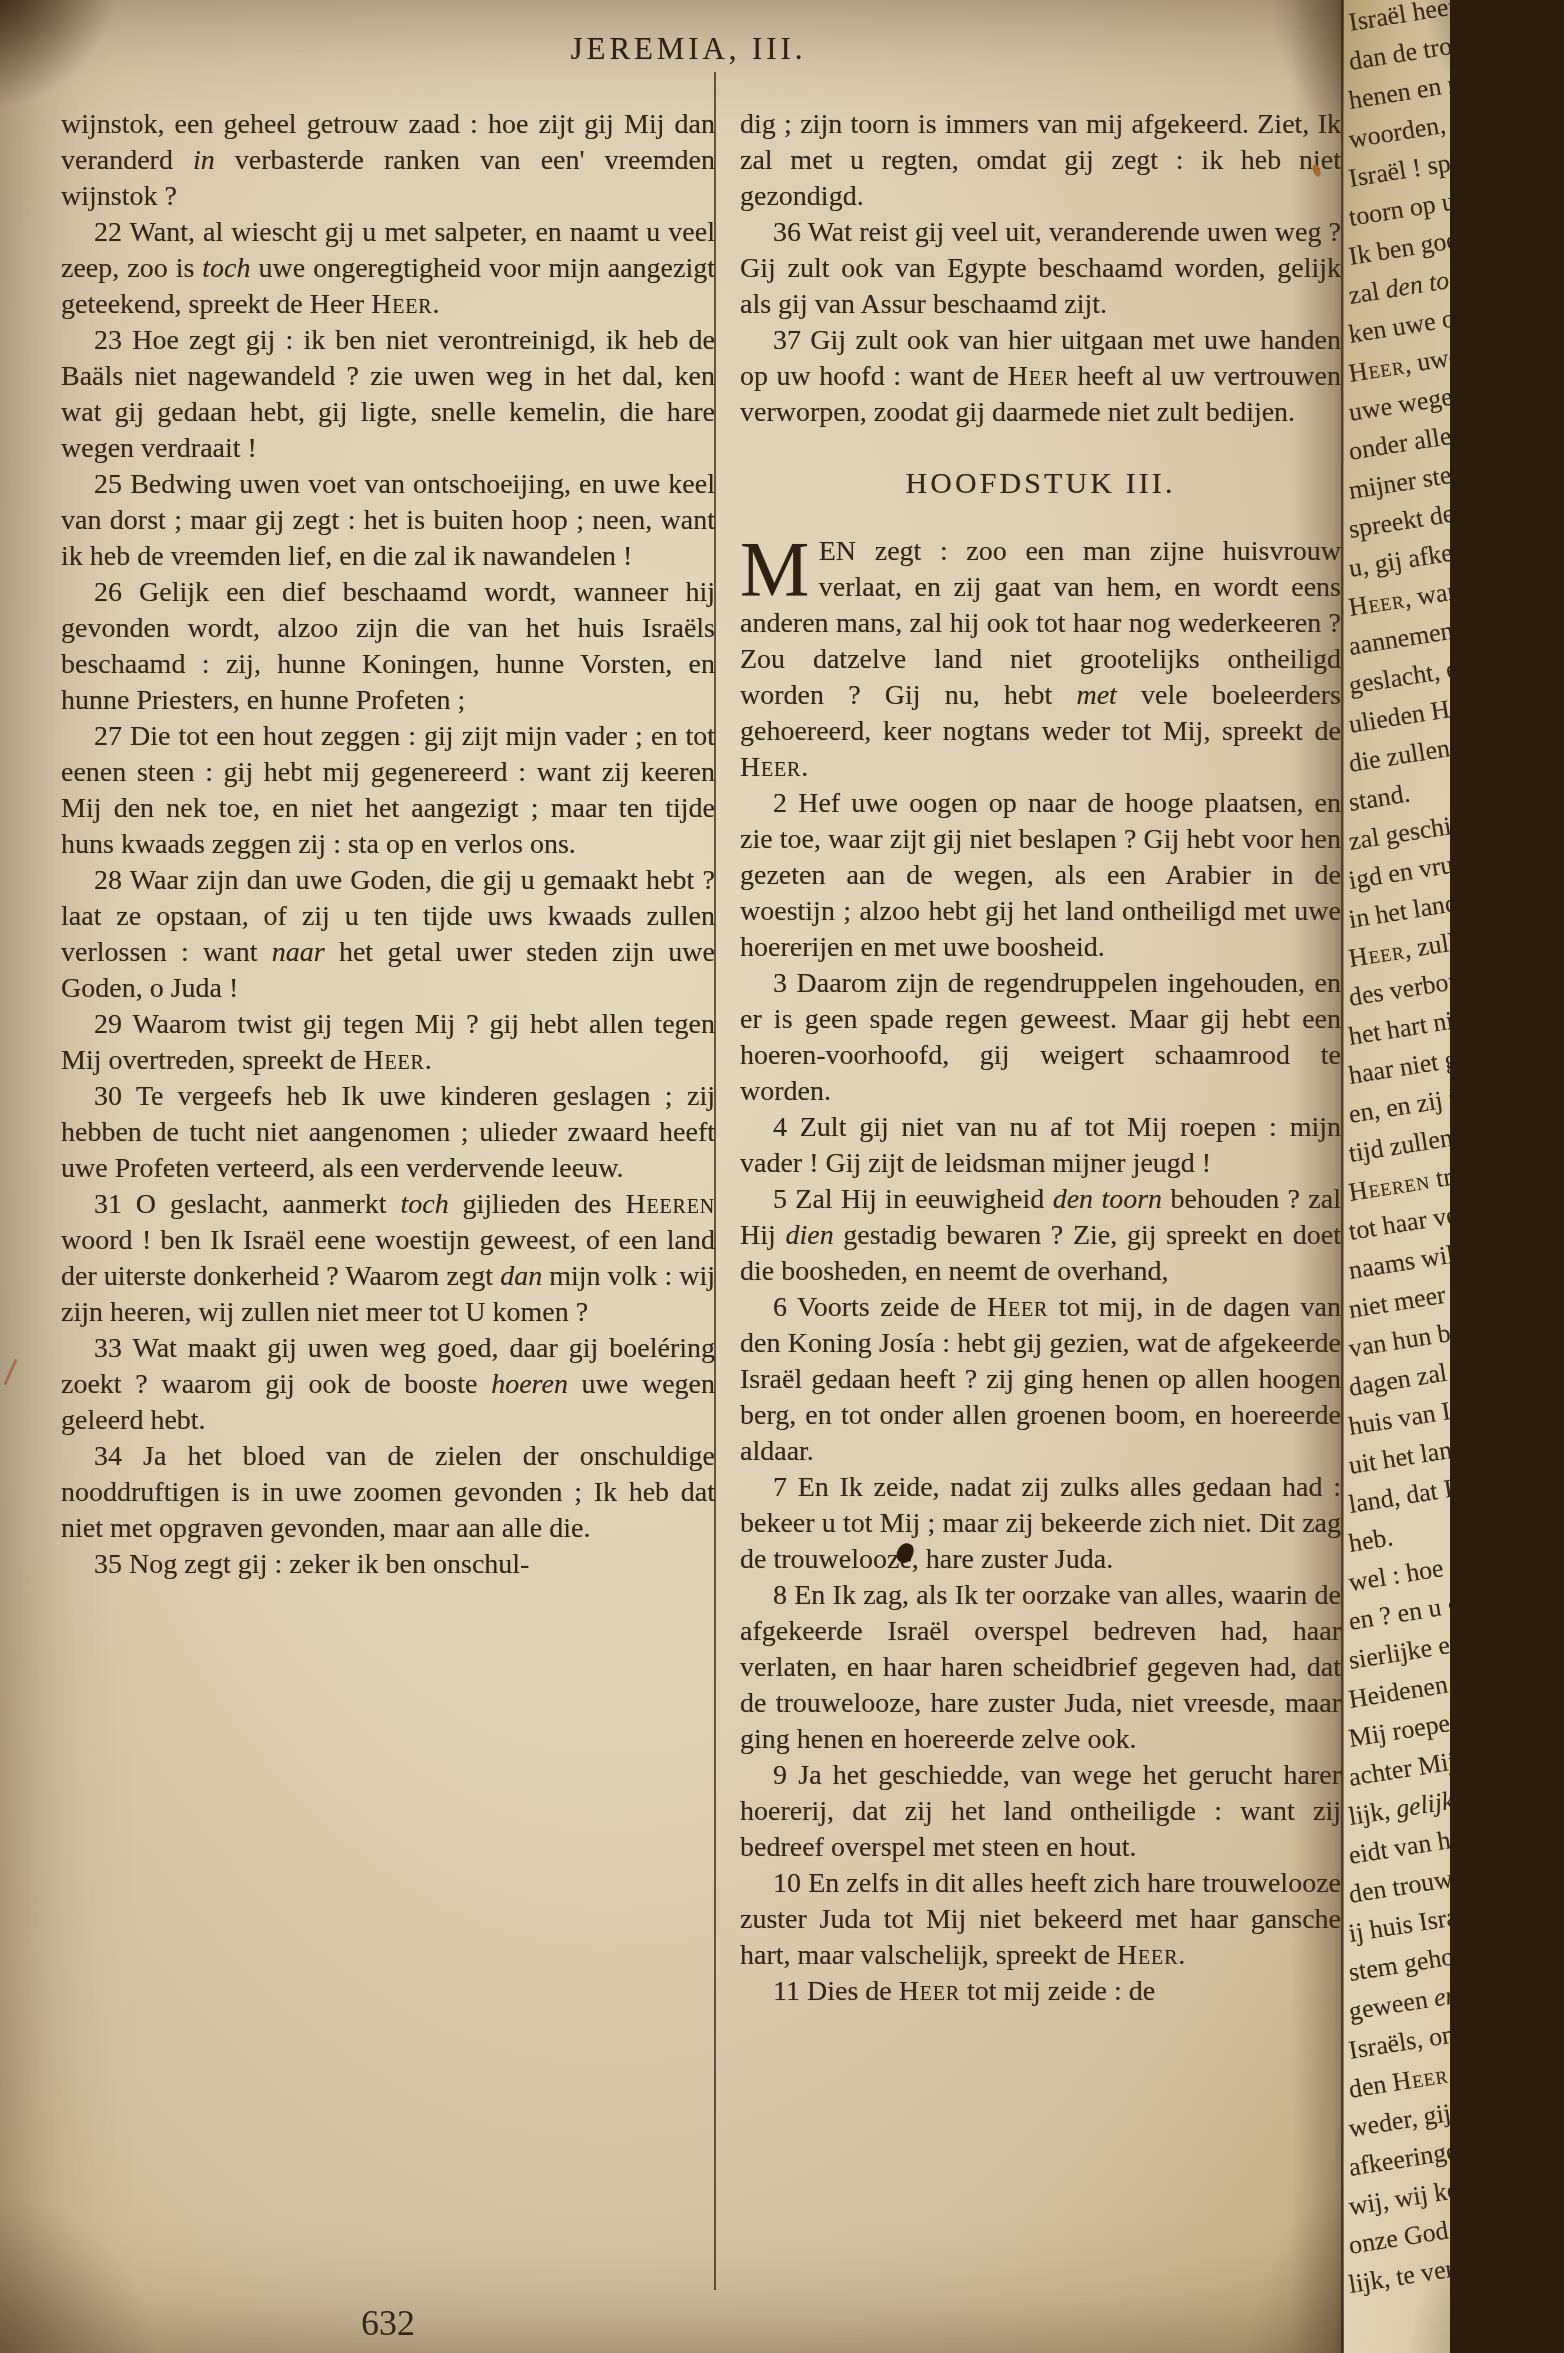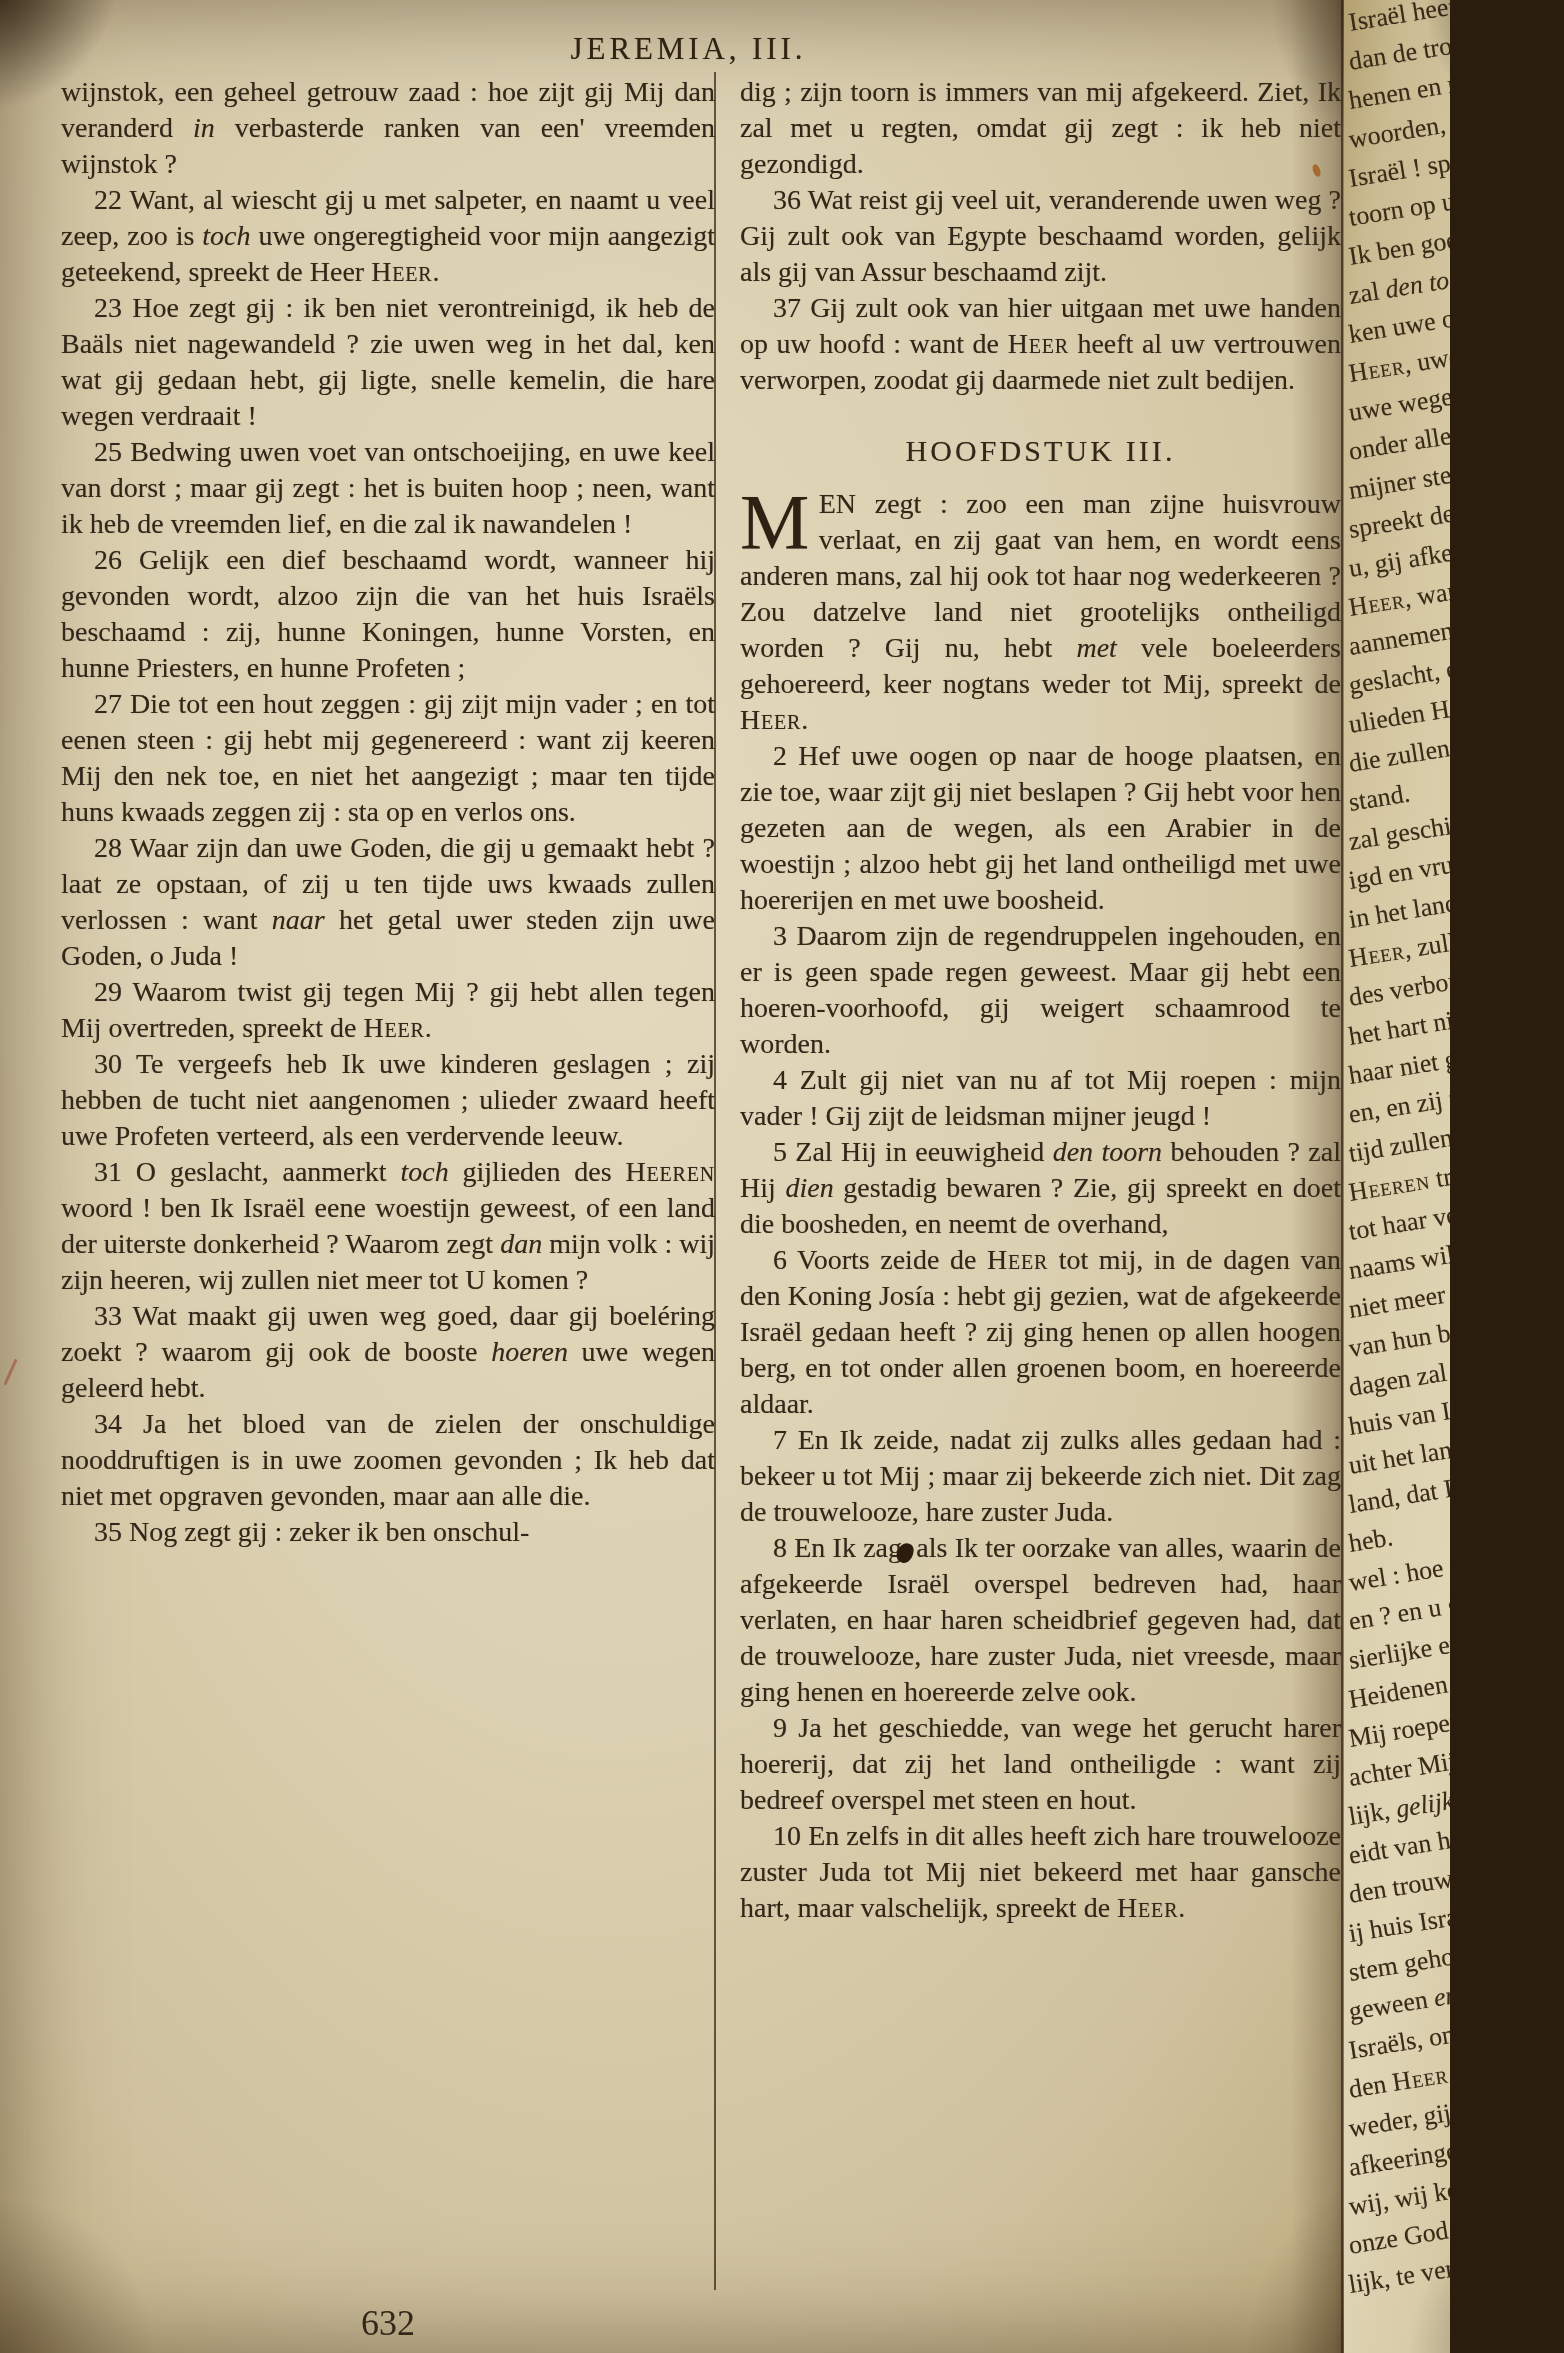--- a/index.html
+++ b/index.html
@@ -17,21 +17,21 @@
   .header{
     position:absolute;top:31px;left:0;width:1377px;text-align:center;
     font-size:31px;letter-spacing:3.9px;color:#2f2414;
     text-shadow:0 0 0.8px rgba(47,36,20,.45);
   }
   .col{position:absolute;top:74px;font-size:28px;line-height:36px;text-align:justify;
        text-shadow:0 0 0.8px rgba(51,39,26,.4);}
   .col-left{left:61px;width:654px;}
   .col-right{left:740px;width:601px;}
   .para{margin:0;text-indent:33px;}
-  .para.noindent{text-indent:0;}
+  .para.noindent{text-indent:0;margin-top:32px;}
   .sc{font-variant:small-caps;letter-spacing:0.8px;}
   .divider{position:absolute;left:714px;top:72px;width:1.6px;height:2218px;
            background:rgba(58,42,22,.75);}
   .chapter{margin:35px 0 17px;text-align:center;font-size:30px;letter-spacing:3.1px;
            font-weight:normal;}
   .dropcap{float:left;font-size:78px;line-height:66px;margin:3.1px 9.4px 0 0;color:#2c2112;}
   .page-number{position:absolute;top:2302px;left:61px;width:654px;text-align:center;
                font-size:36px;}
   .gutter-shadow{position:absolute;left:1291px;top:0;width:86px;height:2354px;
     background:linear-gradient(to right, rgba(70,50,25,0) 0%, rgba(70,50,25,0.3) 50%,
@@ -92,20 +92,21 @@
     <div id="rcAfter">
         <p class="para">2 Hef uwe oogen op naar de hooge plaatsen, en zie toe, waar zijt gij niet beslapen&nbsp;? Gij hebt voor hen gezeten aan de wegen, als een Arabier in de woestijn&nbsp;; alzoo hebt gij het land ontheiligd met uwe hoererijen en met uwe boosheid.</p>
         <p class="para">3 Daarom zijn de regendruppelen ingehouden, en er is geen spade regen geweest. Maar gij hebt een hoeren-voorhoofd, gij weigert schaamrood te worden.</p>
         <p class="para">4 Zult gij niet van nu af tot Mij roepen&nbsp;: mijn vader&nbsp;! Gij zijt de leidsman mijner jeugd&nbsp;!</p>
         <p class="para">5 Zal Hij in eeuwigheid <i>den toorn</i> behouden&nbsp;? zal Hij <i>dien</i> gestadig bewaren&nbsp;? Zie, gij spreekt en doet die boosheden, en neemt de overhand,</p>
         <p class="para">6 Voorts zeide de <span class="sc">Heer</span> tot mij, in de dagen van den Koning Josía&nbsp;: hebt gij gezien, wat de afgekeerde Israël gedaan heeft&nbsp;? zij ging henen op allen hoogen berg, en tot onder allen groenen boom, en hoereerde aldaar.</p>
         <p class="para">7 En Ik zeide, nadat zij zulks alles gedaan had&nbsp;: bekeer u tot Mij&nbsp;; maar zij bekeerde zich niet. Dit zag de trouwelooze, hare zuster Juda.</p>
         <p class="para">8 En Ik zag, als Ik ter oorzake van alles, waarin de afgekeerde Israël overspel bedreven had, haar verlaten, en haar haren scheidbrief gegeven had, dat de trouwelooze, hare zuster Juda, niet vreesde, maar ging henen en hoereerde zelve ook.</p>
         <p class="para">9 Ja het geschiedde, van wege het gerucht harer hoererij, dat zij het land ontheiligde&nbsp;: want zij bedreef overspel met steen en hout.</p>
         <p class="para">10 En zelfs in dit alles heeft zich hare trouwelooze zuster Juda tot Mij niet bekeerd met haar gansche hart, maar valschelijk, spreekt de <span class="sc">Heer</span>.</p>
+        <p class="para">11 Dies de <span class="sc">Heer</span> tot mij zeide&nbsp;: de</p>
       </div>
   </div>
 
   <div class="page-number">632</div>
 
   <div class="gutter-shadow"></div>
   <div class="edge-line"></div>
 
   <div class="edge">
     <div class="edge-rot" id="edgeRot">

